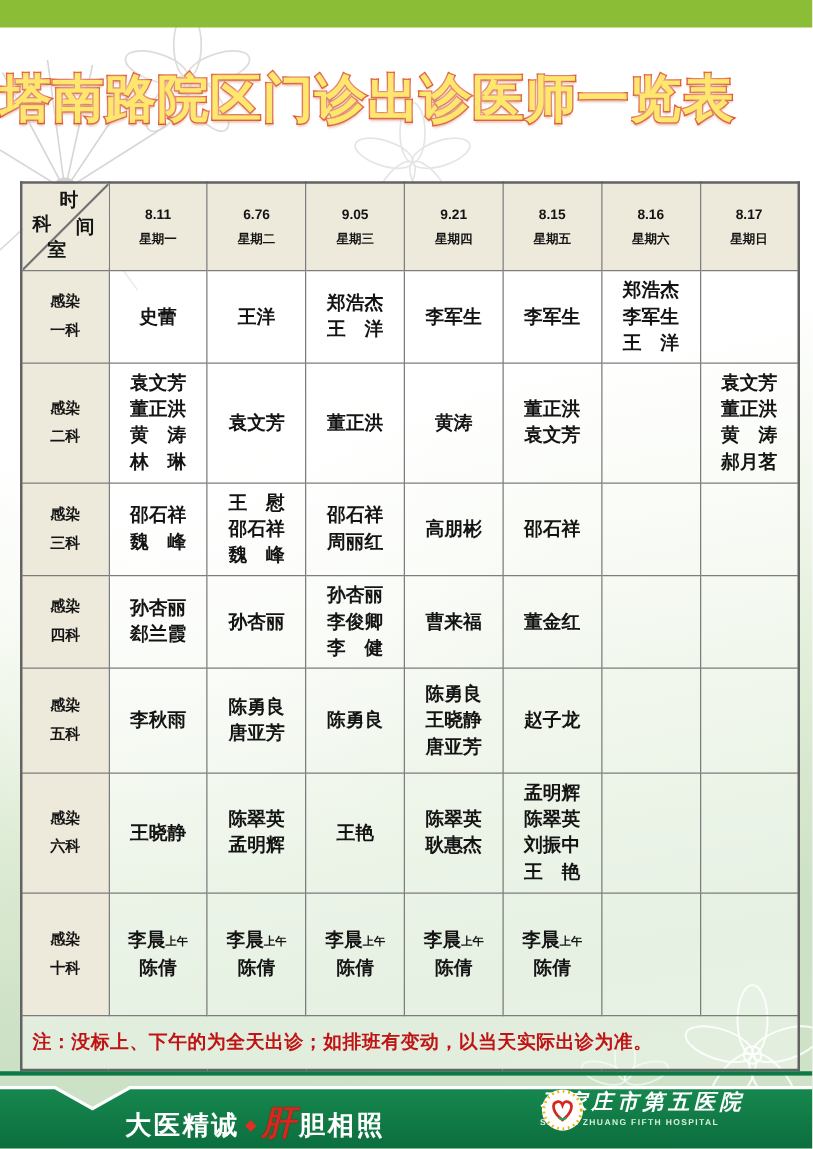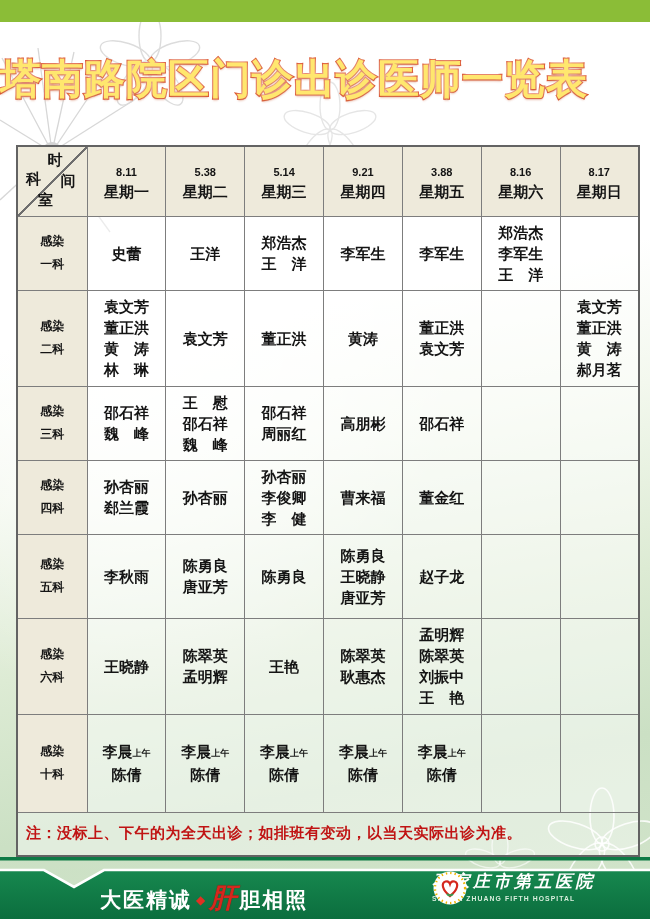--- a/index.html
+++ b/index.html
@@ -52,21 +52,21 @@
     background:
       linear-gradient(to bottom right, transparent calc(50% - 0.8px), #6e6e6e calc(50% - 0.8px), #6e6e6e calc(50% + 0.8px), transparent calc(50% + 0.8px)),
       var(--beige,#eeeadb) !important;
   }
   .corner span{ position:absolute; font-size:15px; font-weight:bold; }
   .cr-t1{ top:4px;  right:24px; }
   .cr-t2{ top:25px; right:11px; }
   .cr-d1{ top:23px; left:8px;  }
   .cr-d2{ top:44px; left:20px; }
   .hdr-date{ font-size:11px; line-height:20px; }
-  .hdr-day{ font-size:15px; line-height:19px; }
+  .hdr-day{ font-size:10px; line-height:19px; }
   .suffix{ font-size:9px; font-weight:bold; vertical-align:1px; }
   td.note{
     background:rgba(255,255,255,.42); text-align:left;
     color:var(--note-red,#c01414); font-size:15px; font-weight:bold;
     padding:4px 8px; letter-spacing:.5px;
   }
   .footer{ position:absolute; left:0; top:856px; width:650px; height:63px; z-index:3; }
   .footer svg{ position:absolute; left:0; top:0; }
   .slogan{
     position:absolute; left:100px; top:27px; display:flex; align-items:center;
@@ -150,33 +150,33 @@
           <span class="cr-t1">时</span>
           <span class="cr-t2">间</span>
           <span class="cr-d1">科</span>
           <span class="cr-d2">室</span>
         </th>
         <th>
           <div class="hdr-date">8.11</div>
           <div class="hdr-day">星期一</div>
         </th>
         <th>
-          <div class="hdr-date">5.38</div>
+          <div class="hdr-date">6.76</div>
           <div class="hdr-day">星期二</div>
         </th>
         <th>
-          <div class="hdr-date">5.14</div>
+          <div class="hdr-date">9.05</div>
           <div class="hdr-day">星期三</div>
         </th>
         <th>
           <div class="hdr-date">9.21</div>
           <div class="hdr-day">星期四</div>
         </th>
         <th>
-          <div class="hdr-date">3.88</div>
+          <div class="hdr-date">8.15</div>
           <div class="hdr-day">星期五</div>
         </th>
         <th>
           <div class="hdr-date">8.16</div>
           <div class="hdr-day">星期六</div>
         </th>
         <th>
           <div class="hdr-date">8.17</div>
           <div class="hdr-day">星期日</div>
         </th>

